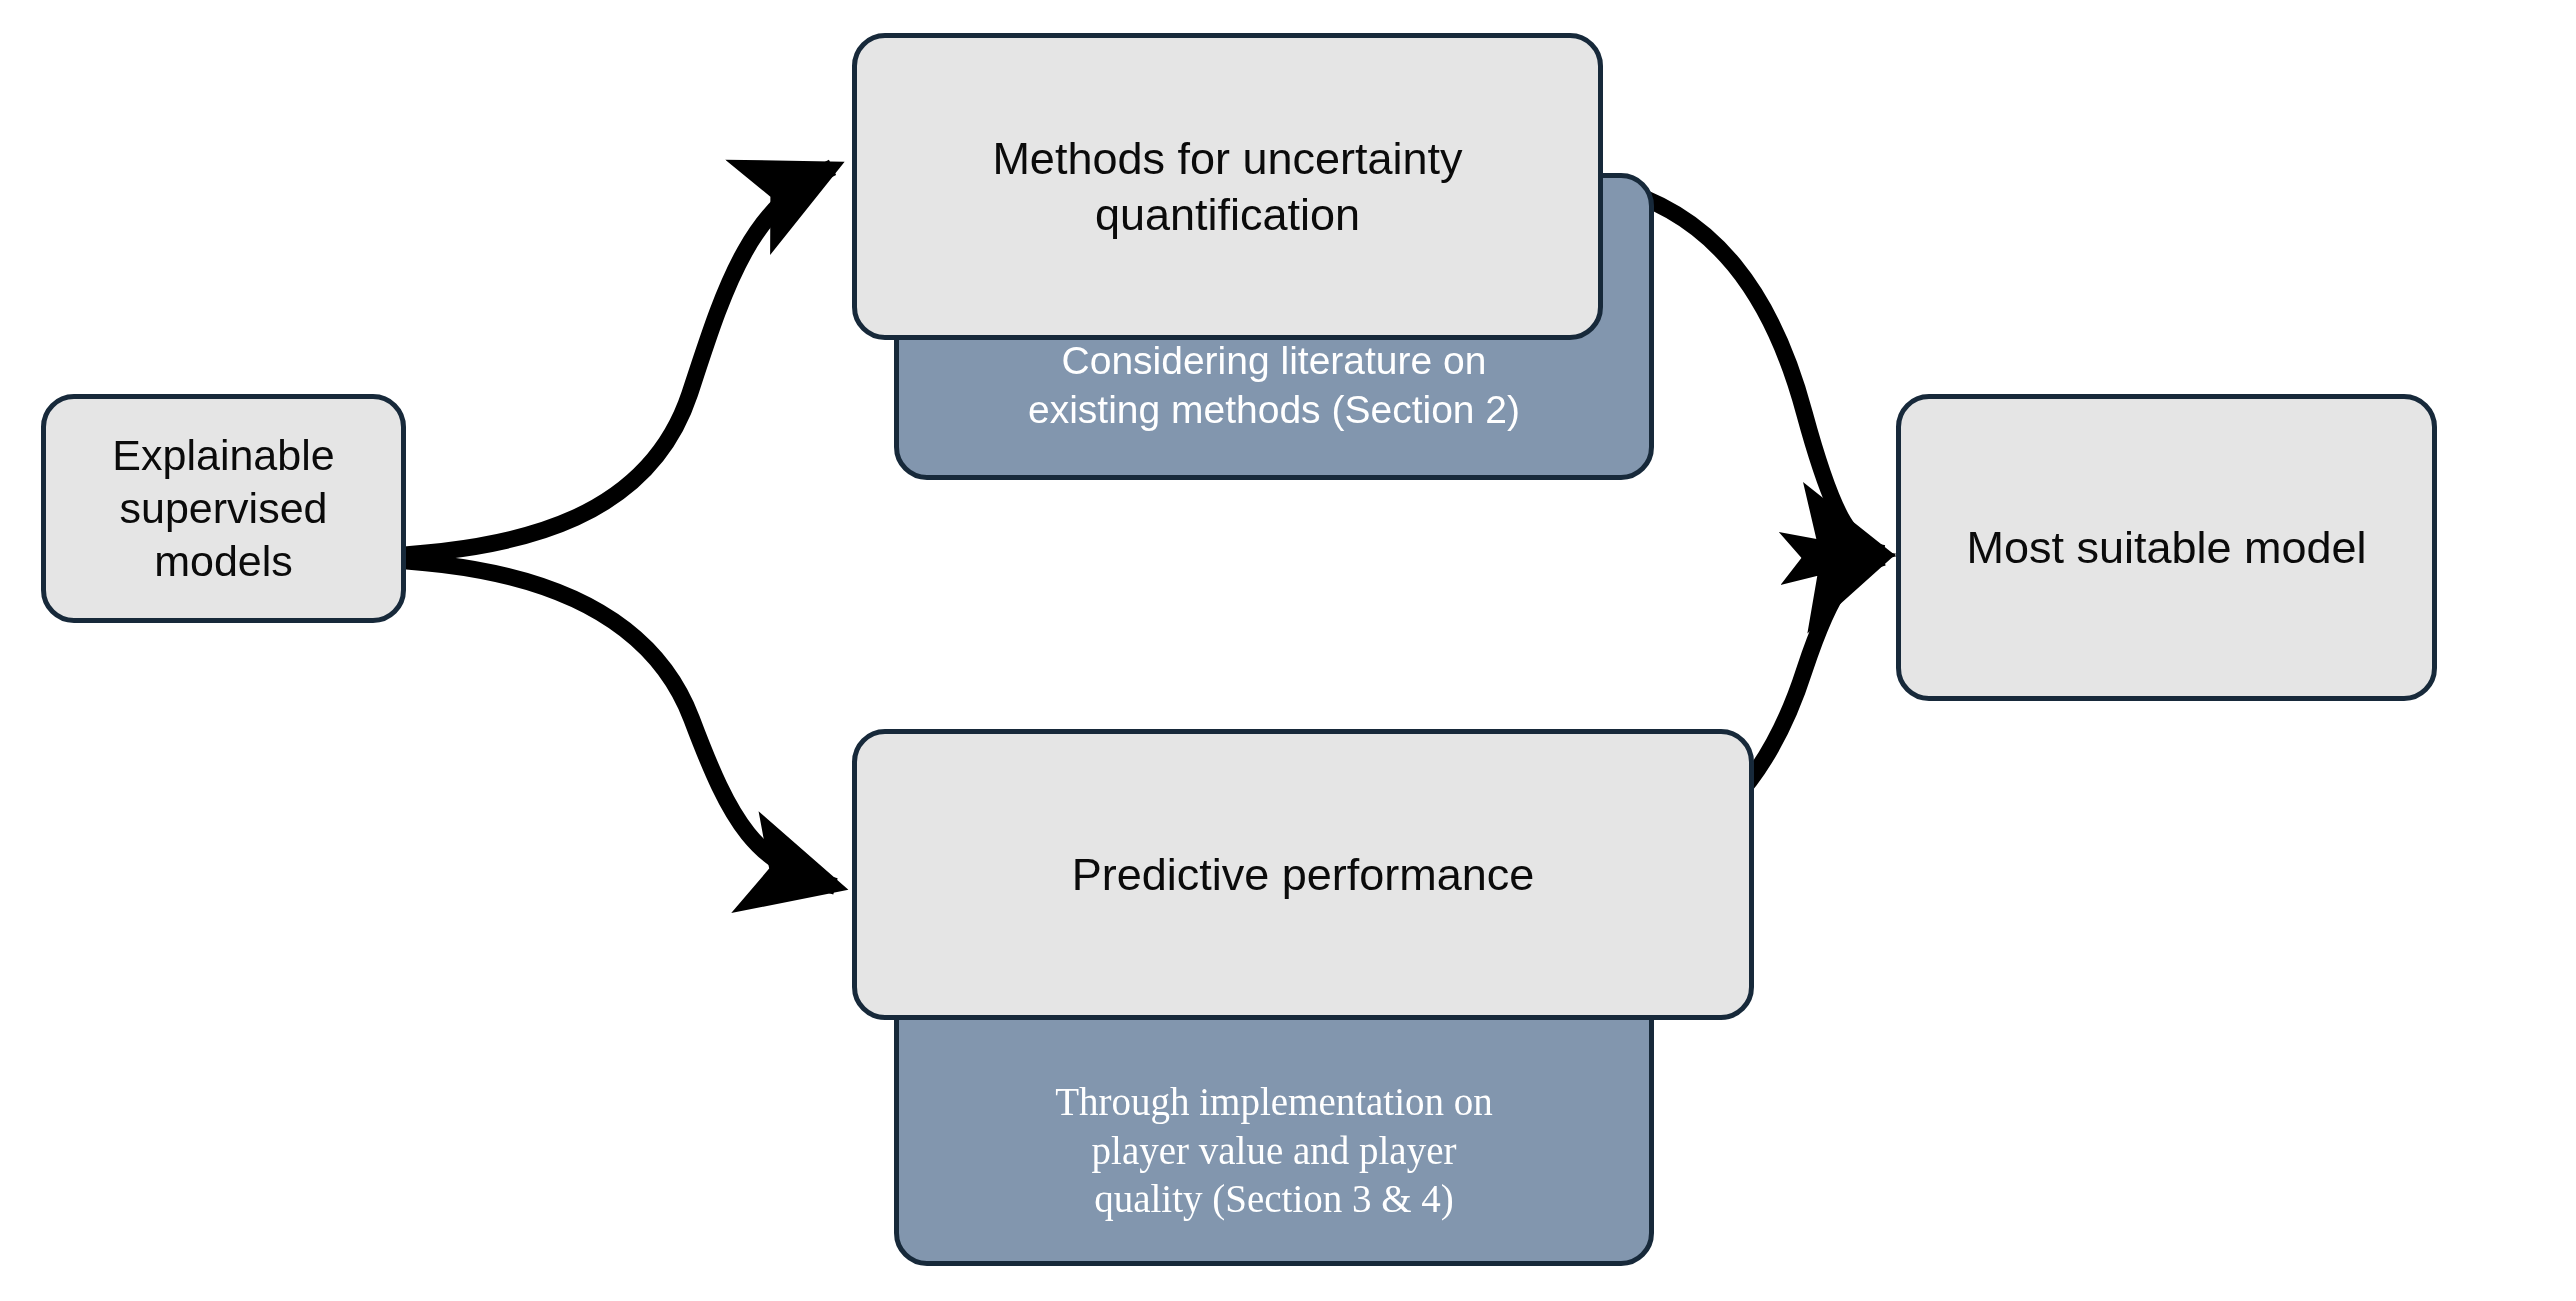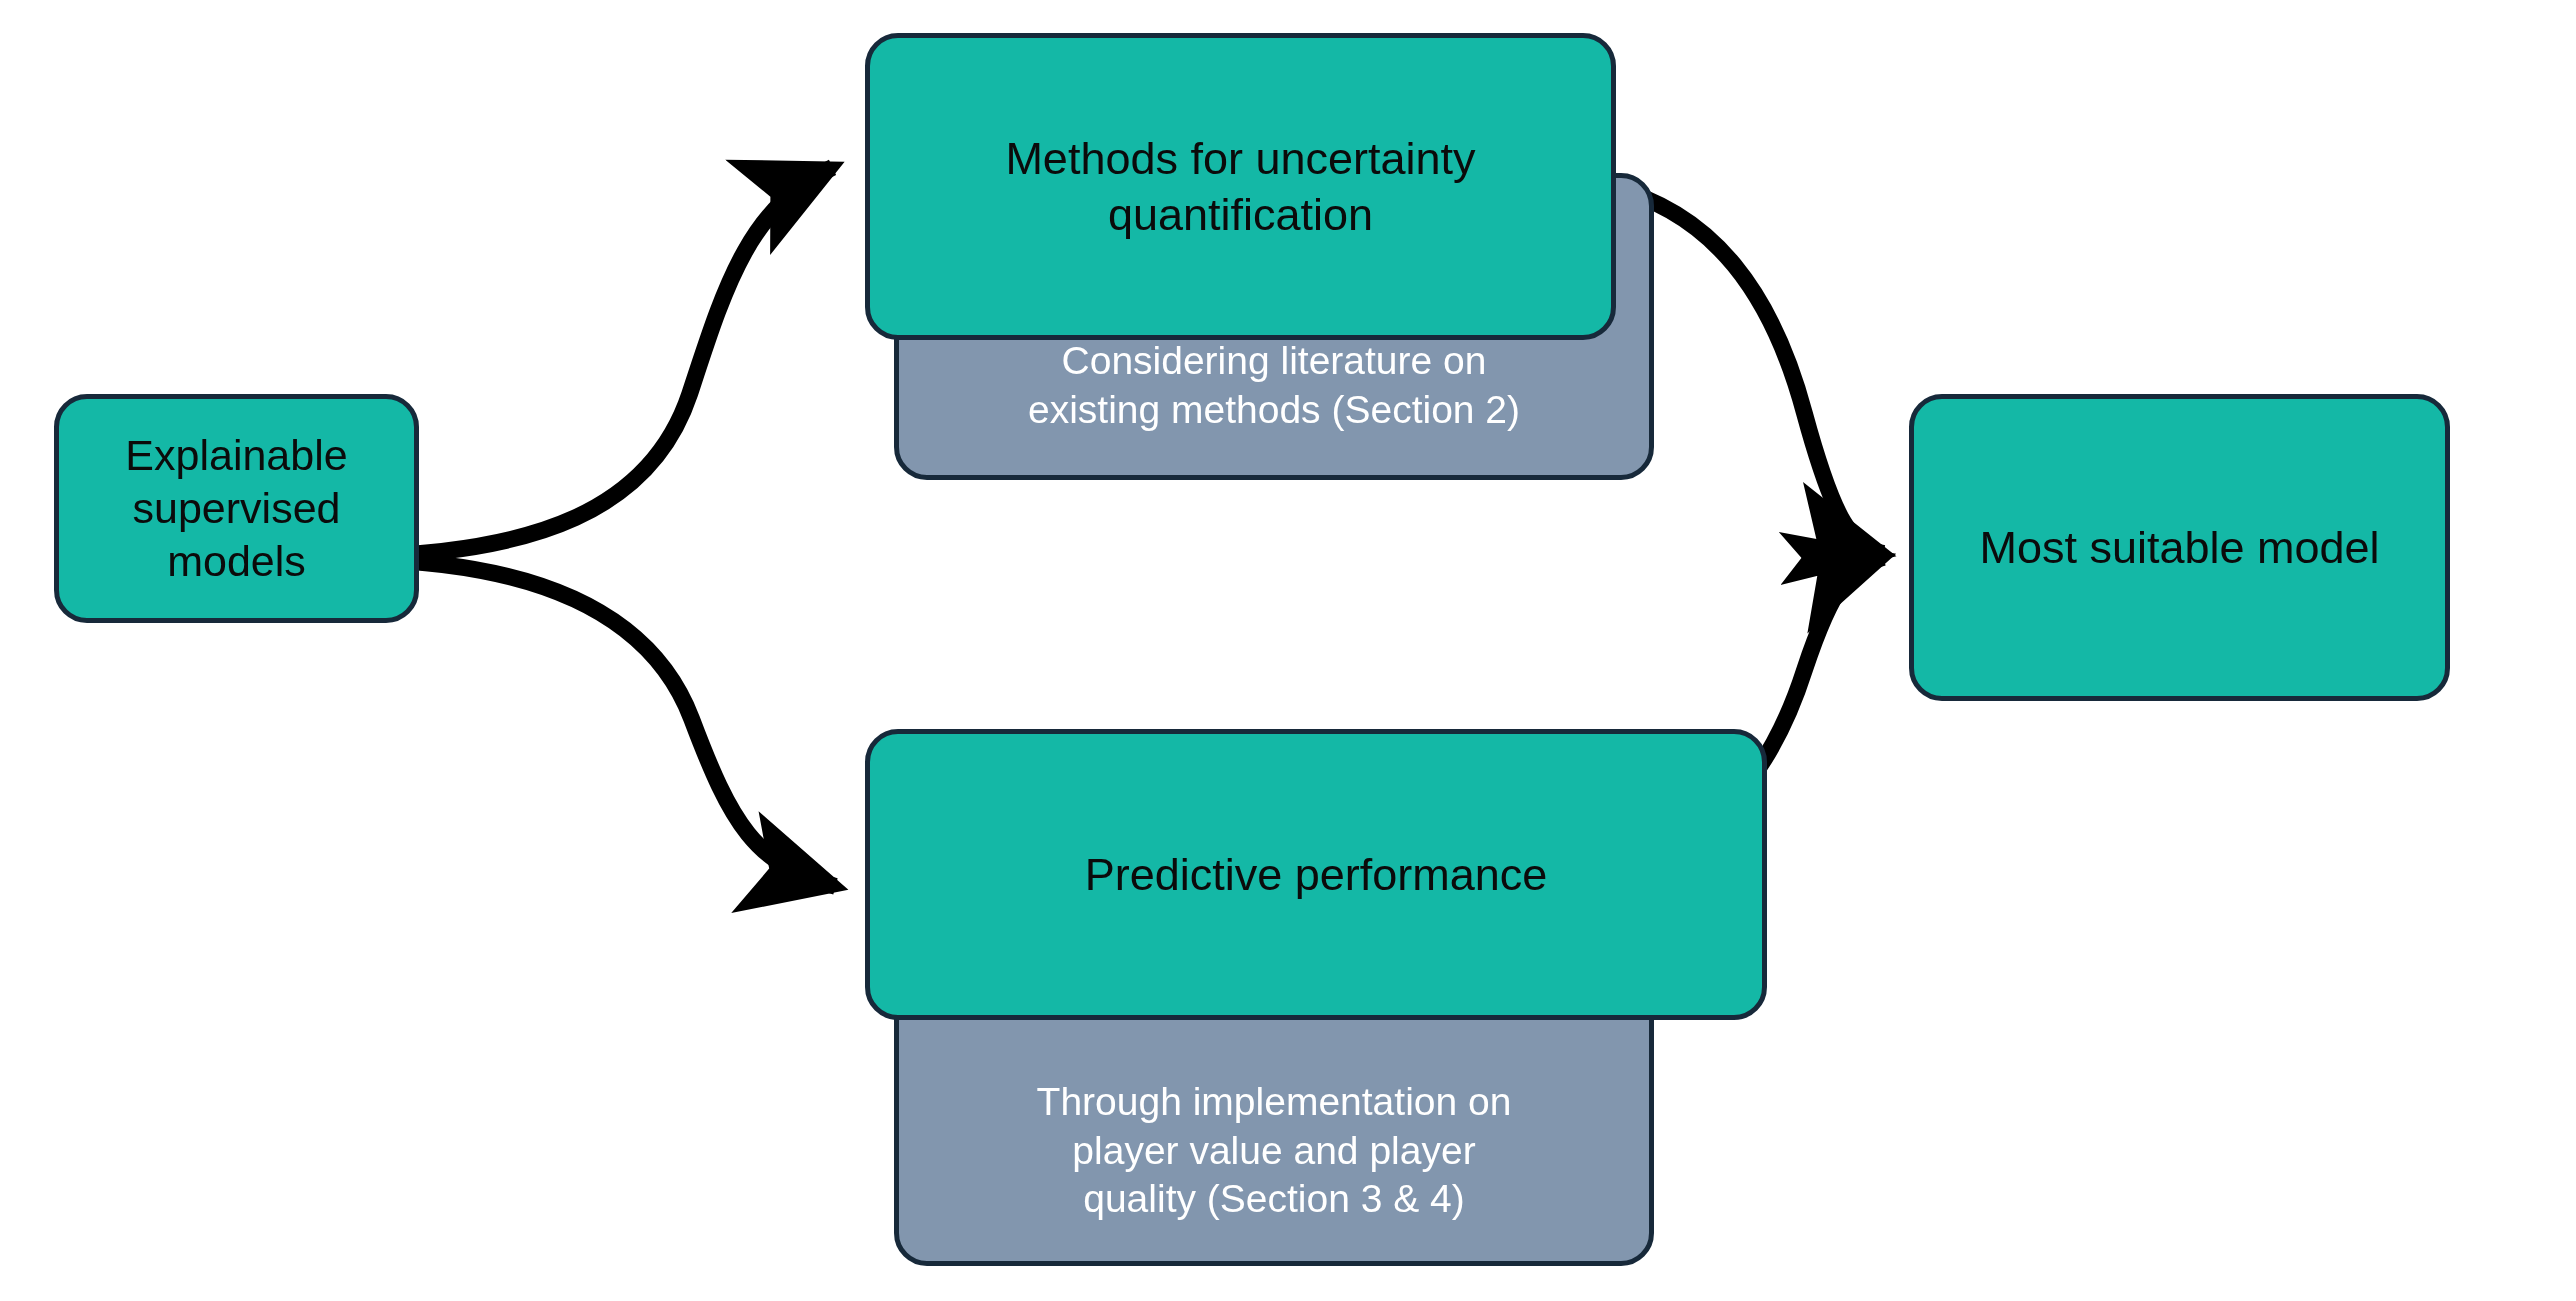--- a/index.html
+++ b/index.html
@@ -28,25 +28,24 @@
   .node {
     position: absolute;
     box-sizing: border-box;
     border: 5.9px solid #17293a;
     display: flex;
     align-items: center;
     justify-content: center;
     text-align: center;
   }
   .node-main {
-    background: #14b8a6;
+    background: #e5e5e5;
     color: #0b0b0b;
     border-radius: 33px;
     z-index: 3;
-    margin-left: 13px;
   }
   .node-sub {
     background: #8296ae;
     color: #ffffff;
     border-radius: 33px;
     z-index: 1;
   }
   .node-label {
     line-height: 1.24;
     padding: 0 25.6px;
@@ -73,21 +72,21 @@
 
   #node-branch-bottom {
     left: 852px; top: 985px; width: 751px; height: 0px;
   }
   #node-branch-bottom {
     left: 852px; top: 729px;  width: 902px; height: 291px;
   }
   #node-branch-bottom .node-label { font-size: 45px; }
 
   #node-branch-bottom-sub {
-    left: 894px; top: 833px;  width: 760px; height: 433px;
+    left: 894px; top: 833px;  width: 760px; height: 433px; font-family: Liberation Serif, serif;
   }
   #node-branch-bottom-sub .node-label {
     font-size: 39px;
     padding-top: 203px;
   }
 
   #node-target {
     left: 1896px; top: 394px; width: 541px; height: 307px;
   }
   #node-target .node-label { font-size: 45px; }

